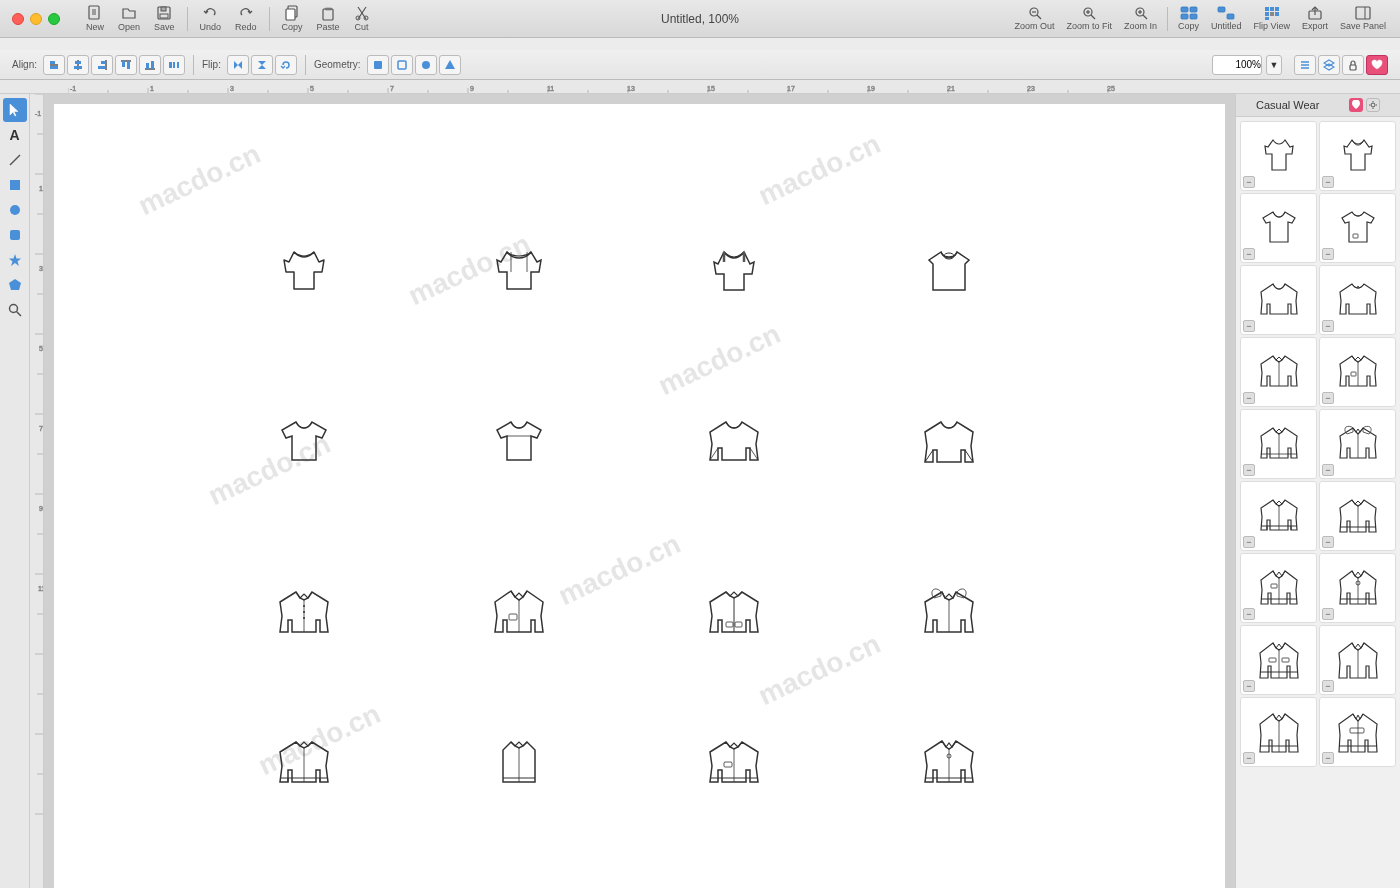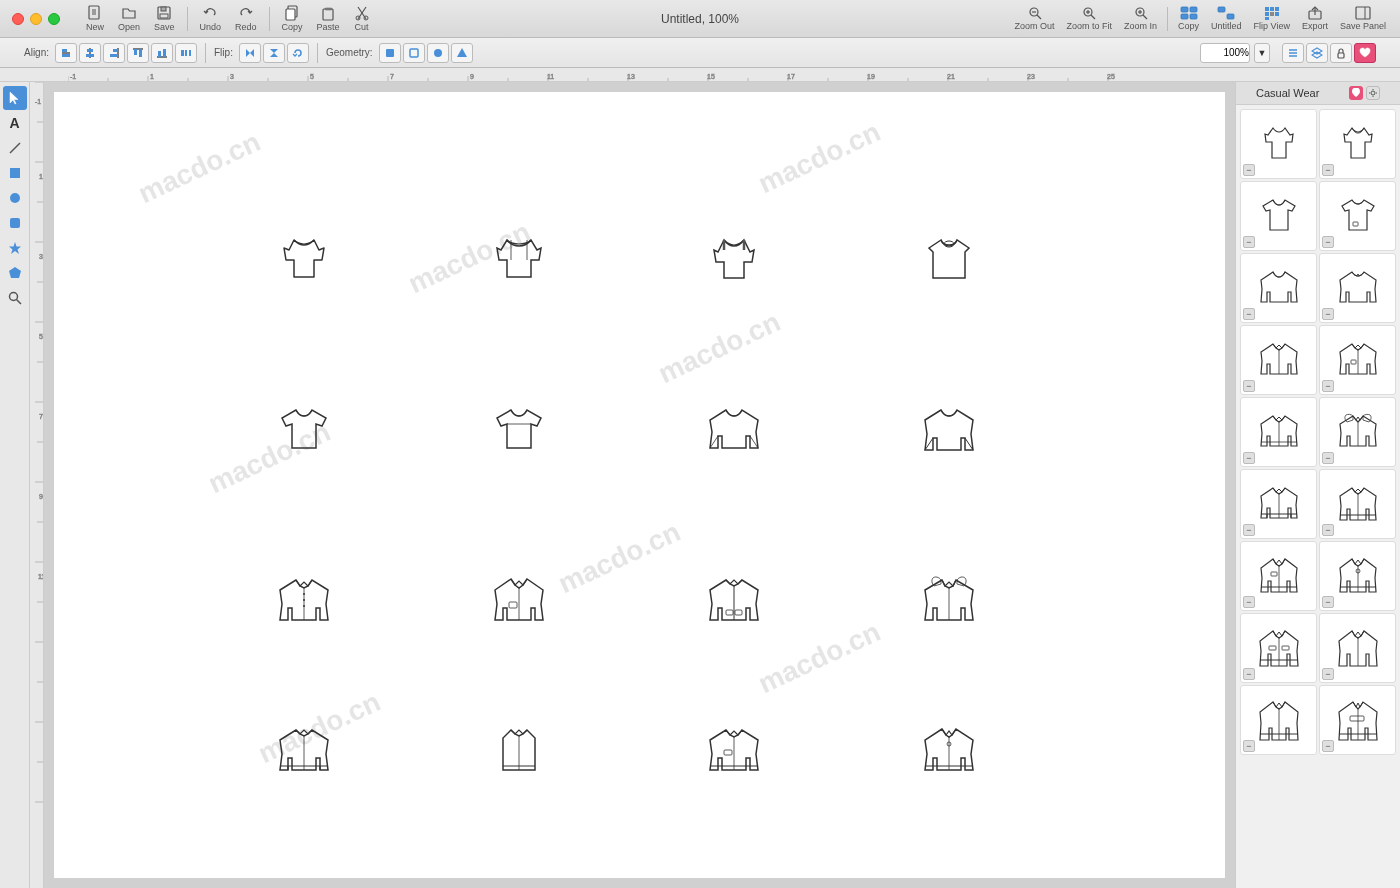--- a/index.html
+++ b/index.html
@@ -38,21 +38,21 @@
     .toolbar-right-actions {
       position: absolute; right: 0; display: flex; align-items: center;
       height: 100%; padding-right: 8px; gap: 0;
     }
 
     
     #toolbar2 {
       height: 30px;
       background: linear-gradient(to bottom, #f0f0f0, #e5e5e5);
       border-bottom: 1px solid #bbb;
-      display: flex; align-items: center; padding: 0 24px; gap: 4px;
+      display: flex; align-items: center; padding: 0 12px; gap: 4px; margin-top: 12px;
     }
     .tb2-group { display: flex; align-items: center; gap: 2px; }
     .tb2-label { font-size: 10px; color: #555; margin-right: 2px; }
     .tb2-btn { width: 22px; height: 20px; border-radius: 3px; border: 1px solid #bbb; background: #f5f5f5; cursor: pointer; display: flex; align-items: center; justify-content: center; font-size: 9px; }
     .tb2-sep { width: 1px; height: 20px; background: #bbb; margin: 0 4px; }
     .zoom-input { width: 50px; height: 20px; border: 1px solid #bbb; border-radius: 3px; text-align: right; font-size: 10px; background: white; }
 
     
     #ruler-top {
       height: 14px; background: #e8e8e8; border-bottom: 1px solid #ccc;

